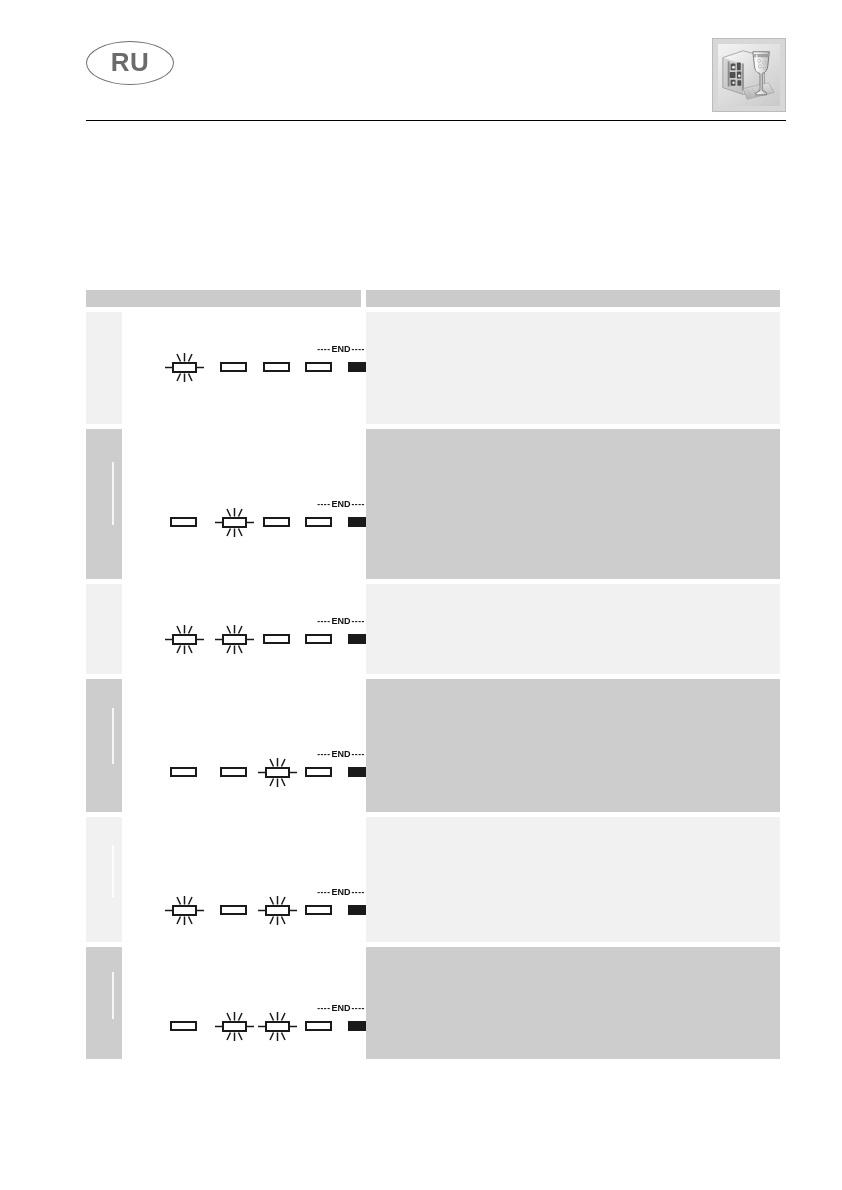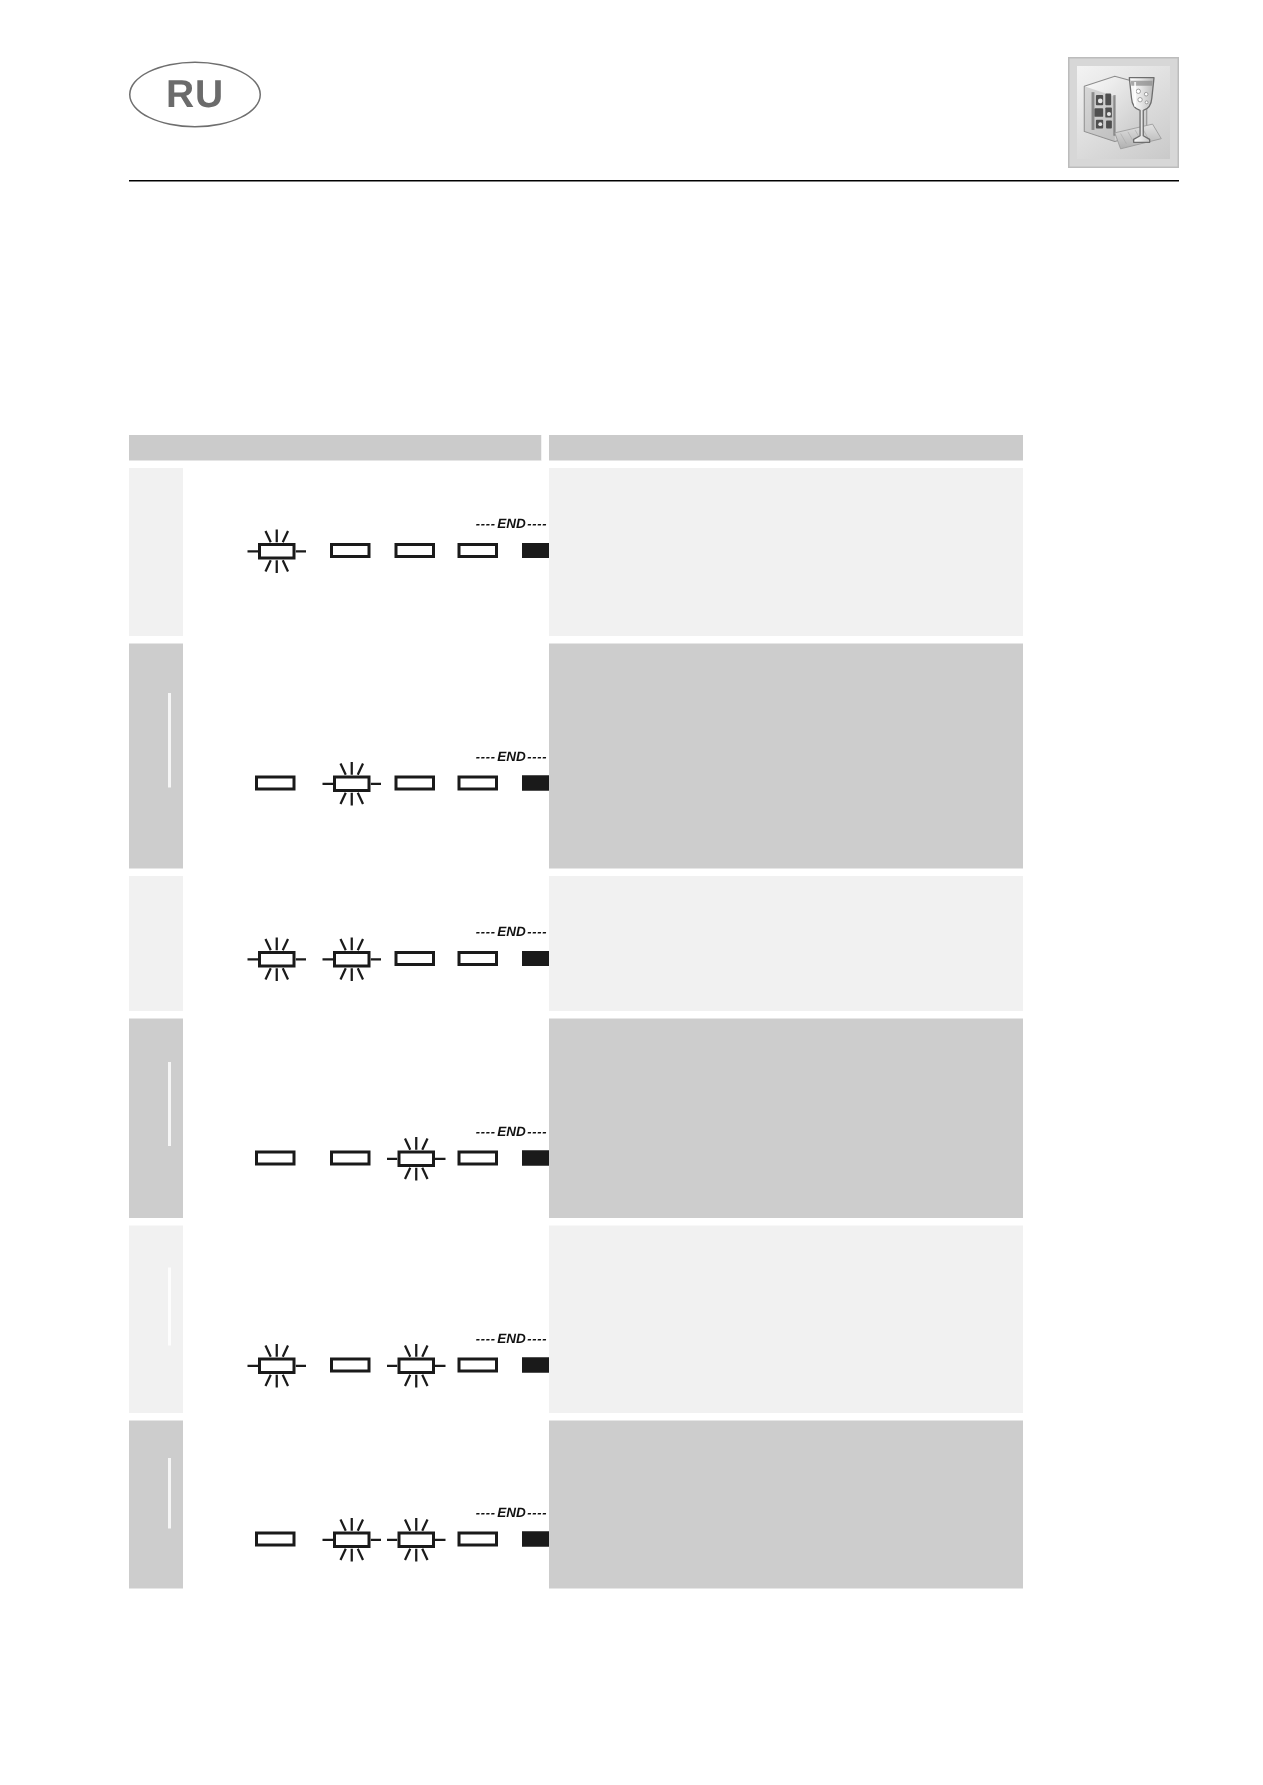--- a/index.html
+++ b/index.html
@@ -76,22 +76,21 @@
     width: 700px;
     height: 0;
     border-top: 1.6px solid #000000;
   }
 
   
   .status-table {
     position: absolute;
     left: 86px;
     top: 290px;
-    width: 596px;
-    font-style: italic;
+    width: 694px;
   }
 
   .table-head {
     display: flex;
     height: 17px;
     margin-bottom: 5px;
   }
   .th-left {
     width: 275px;
     height: 100%;

